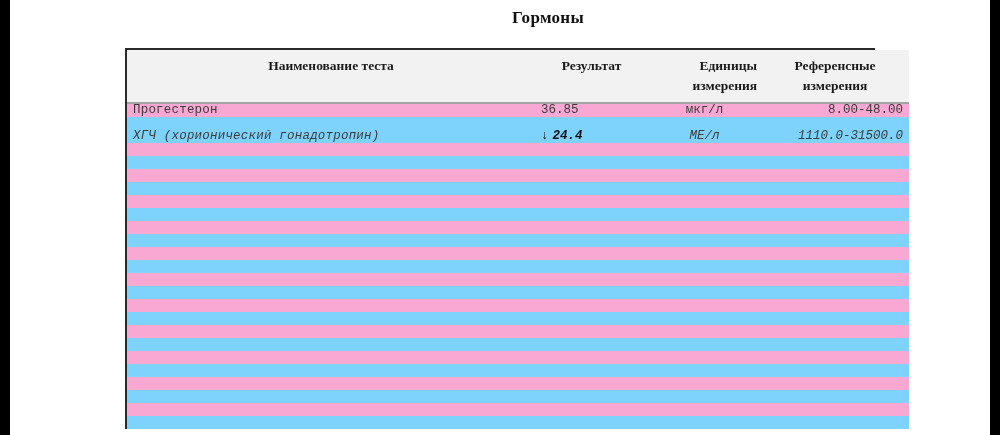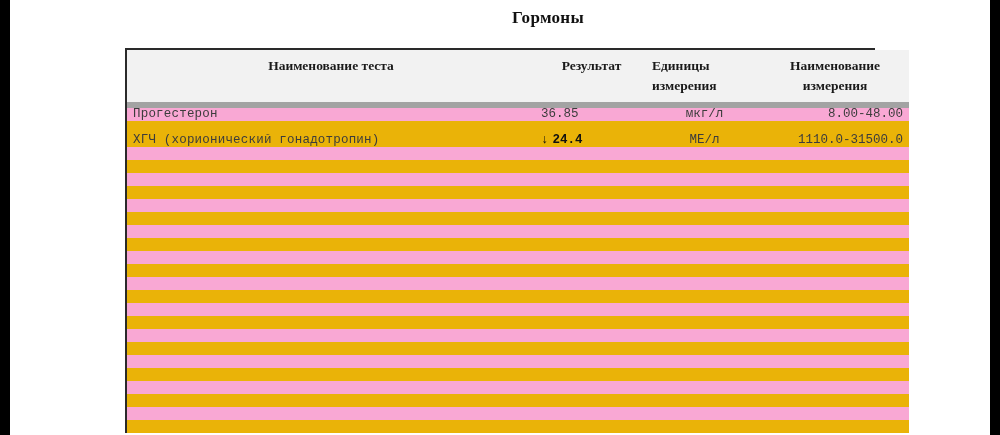--- a/index.html
+++ b/index.html
@@ -51,40 +51,40 @@
     table-layout: fixed;
   }
   table.results thead th {
     background: #f2f2f2;
     font-family: "Liberation Serif", serif;
     font-weight: bold;
     font-size: 13.5px;
     color: #1a1a1a;
     padding: 6px 4px 7px 4px;
     vertical-align: top;
-    border-bottom: 6px solid #a3a3a3;
+    border-bottom: 2px solid #a3a3a3;
     line-height: 1.45;
   }
   th.col-name   { width: 400px; text-align: center; }
   th.col-result { width: 105px; text-align: center; }
-  th.col-units  { width: 105px; text-align: left; }
+  th.col-units  { width: 105px; text-align: right; }
   th.col-ref    { width: 140px; text-align: center; }
 
   table.results td {
     font-family: "Liberation Mono", monospace;
     font-size: 12.5px;
     color: #3c3c3c;
     height: 13px;
     padding: 0 6px;
     line-height: 13px;
     white-space: nowrap;
     overflow: hidden;
   }
   tr.band td { background: #f9a8d4; }
-  tr.blank td { background: #eab308; }
+  tr.blank td { background: #7dd3fc; font-style: italic; }
   td.c-name   { text-align: left; padding-left: 28px; letter-spacing: 0.2px; }
   td.c-result { padding-right: 14px; }
   td.c-units  { text-align: center; padding-left: 14px; }
   td.c-ref    { text-align: right; padding-right: 6px; margin-top: 31px; }
   .flag {
     font-weight: bold;
     color: #111111;
     margin-right: 4px;
   }
   .val-abnormal {
@@ -113,21 +113,21 @@
     <table class="results">
       <thead>
         <tr>
           <th class="col-name">Наименование теста</th>
           <th class="col-result">Результат</th>
           <th class="col-units">
             <div>Единицы</div>
             <div>измерения</div>
           </th>
           <th class="col-ref">
-            <div>Наименование</div>
+            <div>Референсные</div>
             <div>измерения</div>
           </th>
         </tr>
       </thead>
       <tbody id="results-body">
           <tr class="band">
             <td class="c-name">Прогестерон</td>
             <td class="c-result"><span>36.85</span></td>
             <td class="c-units">мкг/л</td>
             <td class="c-ref">8.00-48.00</td>

